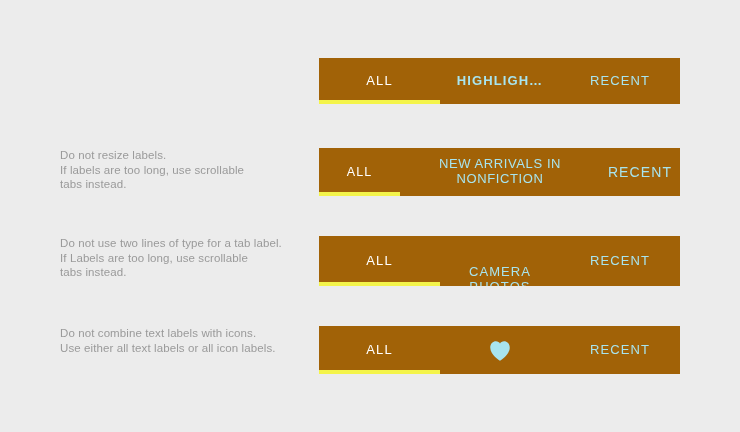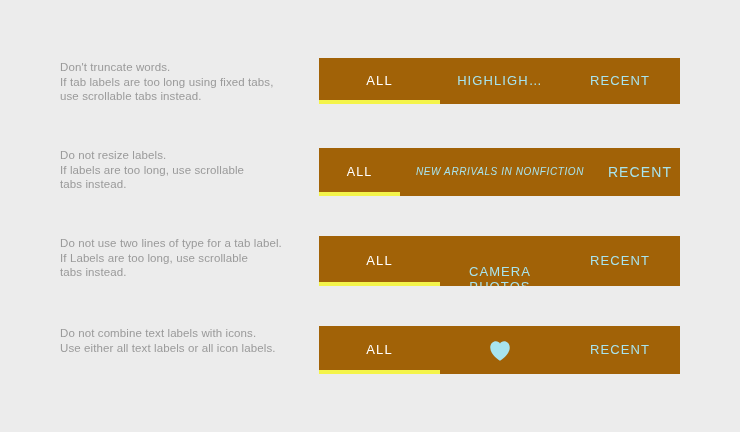--- a/index.html
+++ b/index.html
@@ -66,30 +66,30 @@
     left: 0;
     height: 4px;
     background: #f4f44a;
   }
   
   #row1 { top: 50px; height: 70px; }
   #row1 .caption { top: 10px; }
   #row1 .tabbar { top: 8px; height: 46px; }
   #row1 .tab { font-size: 13px; }
   #row1 .tab-all { flex: 0 0 121px; }
-  #row1 .tab-mid { flex: 0 0 120px; }
+  #row1 .tab-mid { flex: 0 0 120px; font-weight: bold; }
   #row1 .tab-recent { flex: 0 0 120px; }
   #row1 .underline { width: 121px; }
 
   
   #row2 { top: 140px; height: 70px; }
   #row2 .caption { top: 8px; }
   #row2 .tabbar { top: 8px; height: 48px; }
   #row2 .tab-all { flex: 0 0 81px; font-size: 12.5px; }
-  #row2 .tab-mid { flex: 0 0 200px; font-size: 10px; letter-spacing: 0.6px; font-style: italic; }
+  #row2 .tab-mid { flex: 0 0 200px; font-size: 13px; letter-spacing: 0.6px; }
   #row2 .tab-recent { flex: 0 0 80px; font-size: 14px; }
   #row2 .underline { width: 81px; }
 
   
   #row3 { top: 228px; height: 72px; padding-left: 28px; }
   #row3 .caption { top: 8px; }
   #row3 .tabbar { top: 8px; height: 50px; }
   #row3 .tab { font-size: 13px; }
   #row3 .tab-all { flex: 0 0 121px; }
   #row3 .tab-mid { flex: 0 0 120px; line-height: 16px; margin-top: 37px; }
@@ -107,23 +107,20 @@
   #row4 .underline { width: 121px; }
 
   .heart-icon svg { display: block; }
 </style>
 </head>
 <body>
 
 <div class="page">
 
   <div class="row" id="row1">
-    <div class="caption">Don't truncate words.
-If tab labels are too long using fixed tabs,
-use scrollable tabs instead.</div>
     <div class="tabbar">
       <div class="tab active tab-all">
         <span class="label">ALL</span>
       </div>
       <div class="tab tab-mid">
         <span class="label">HIGHLIGH…</span>
       </div>
       <div class="tab tab-recent">
         <span class="label">RECENT</span>
       </div>

